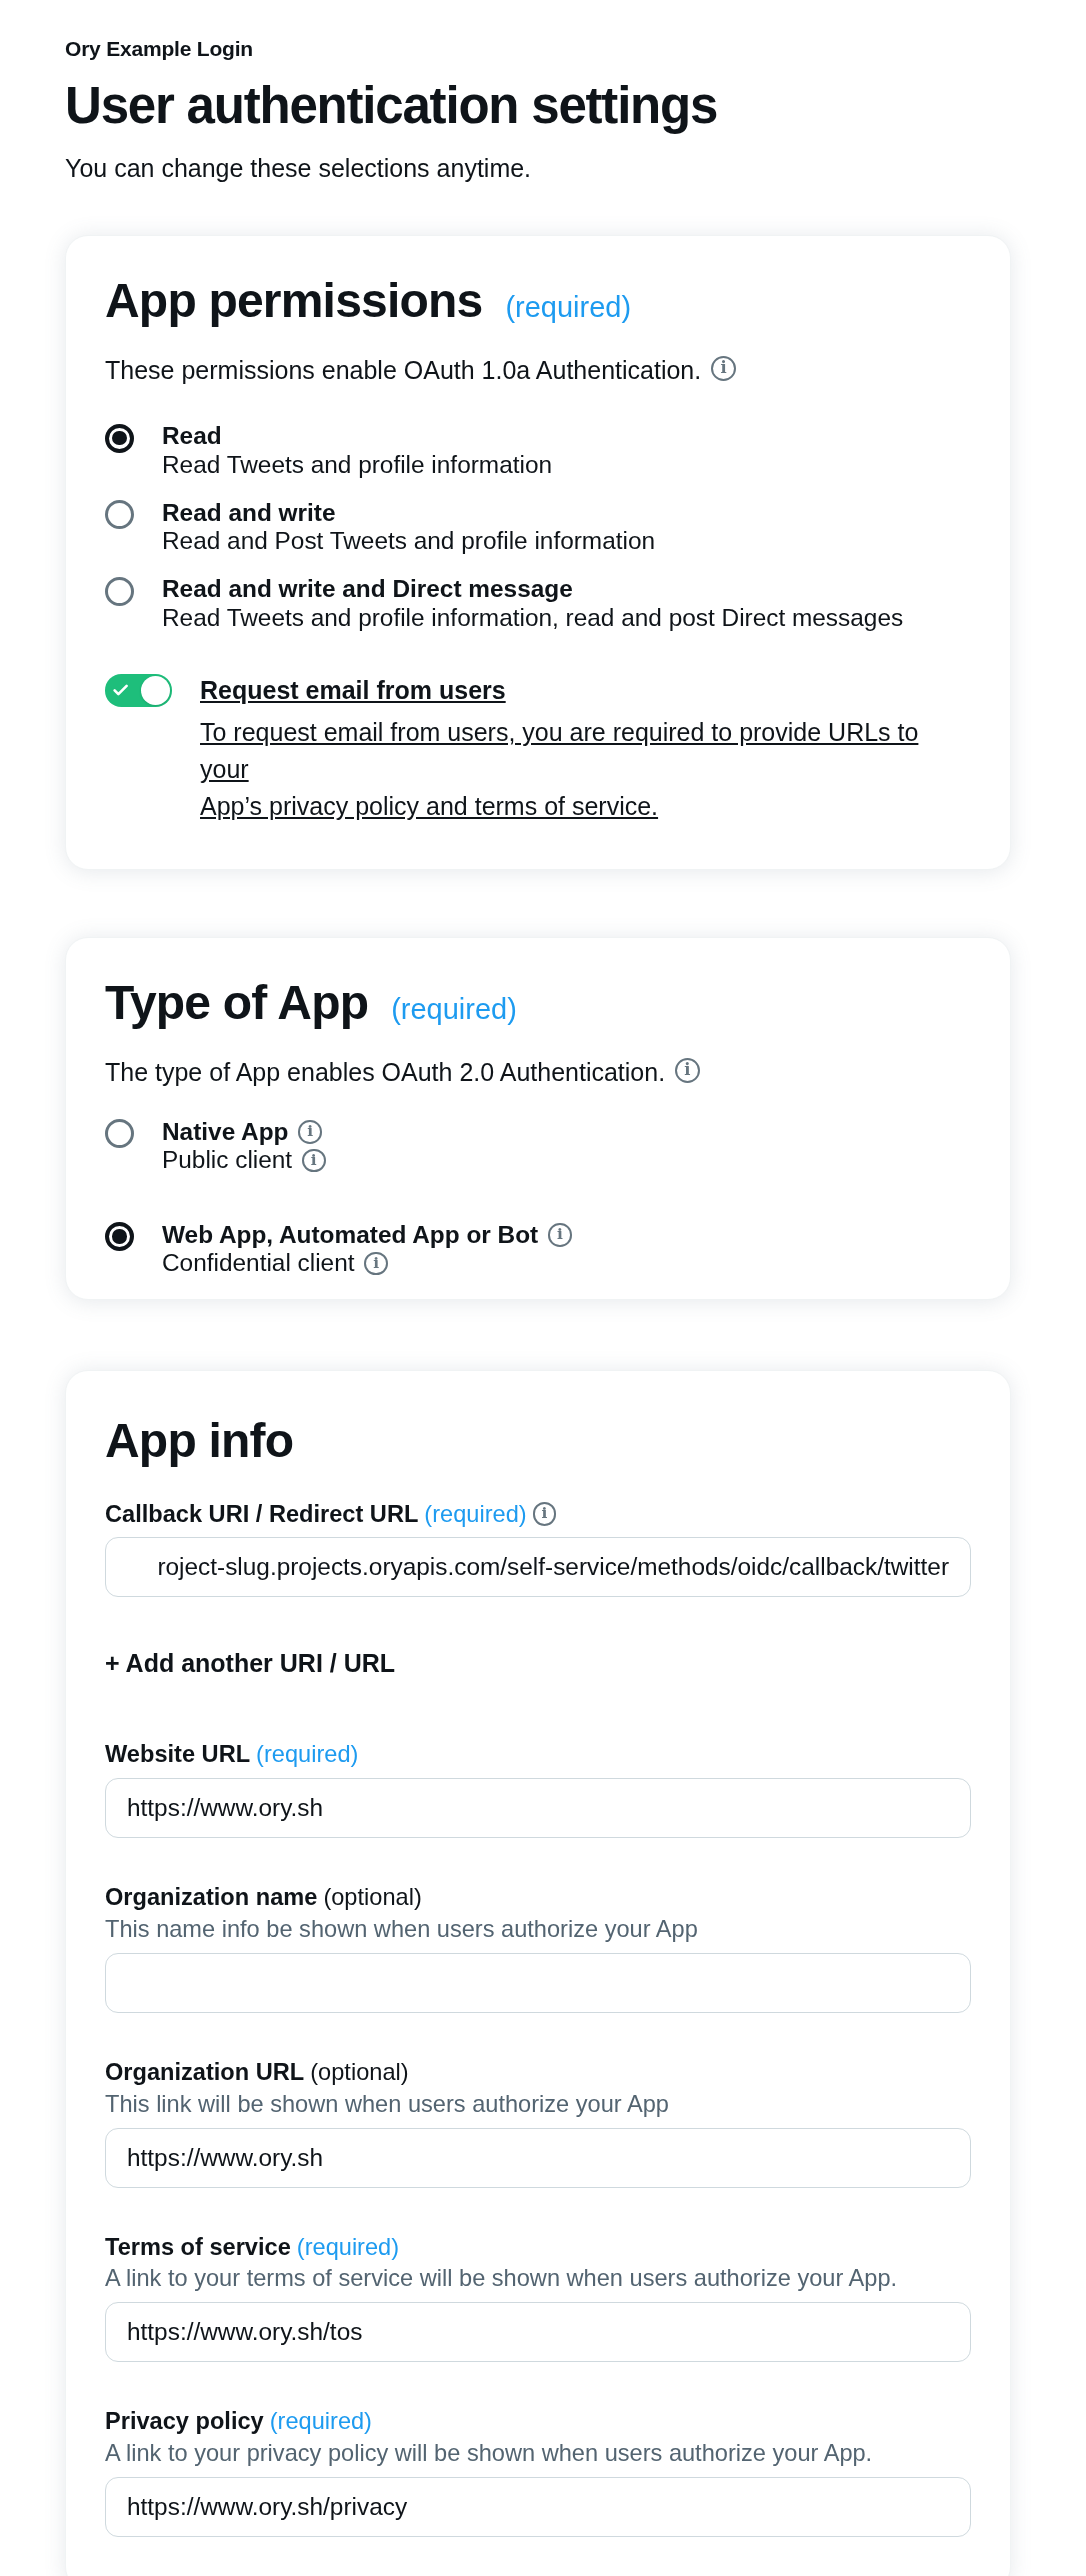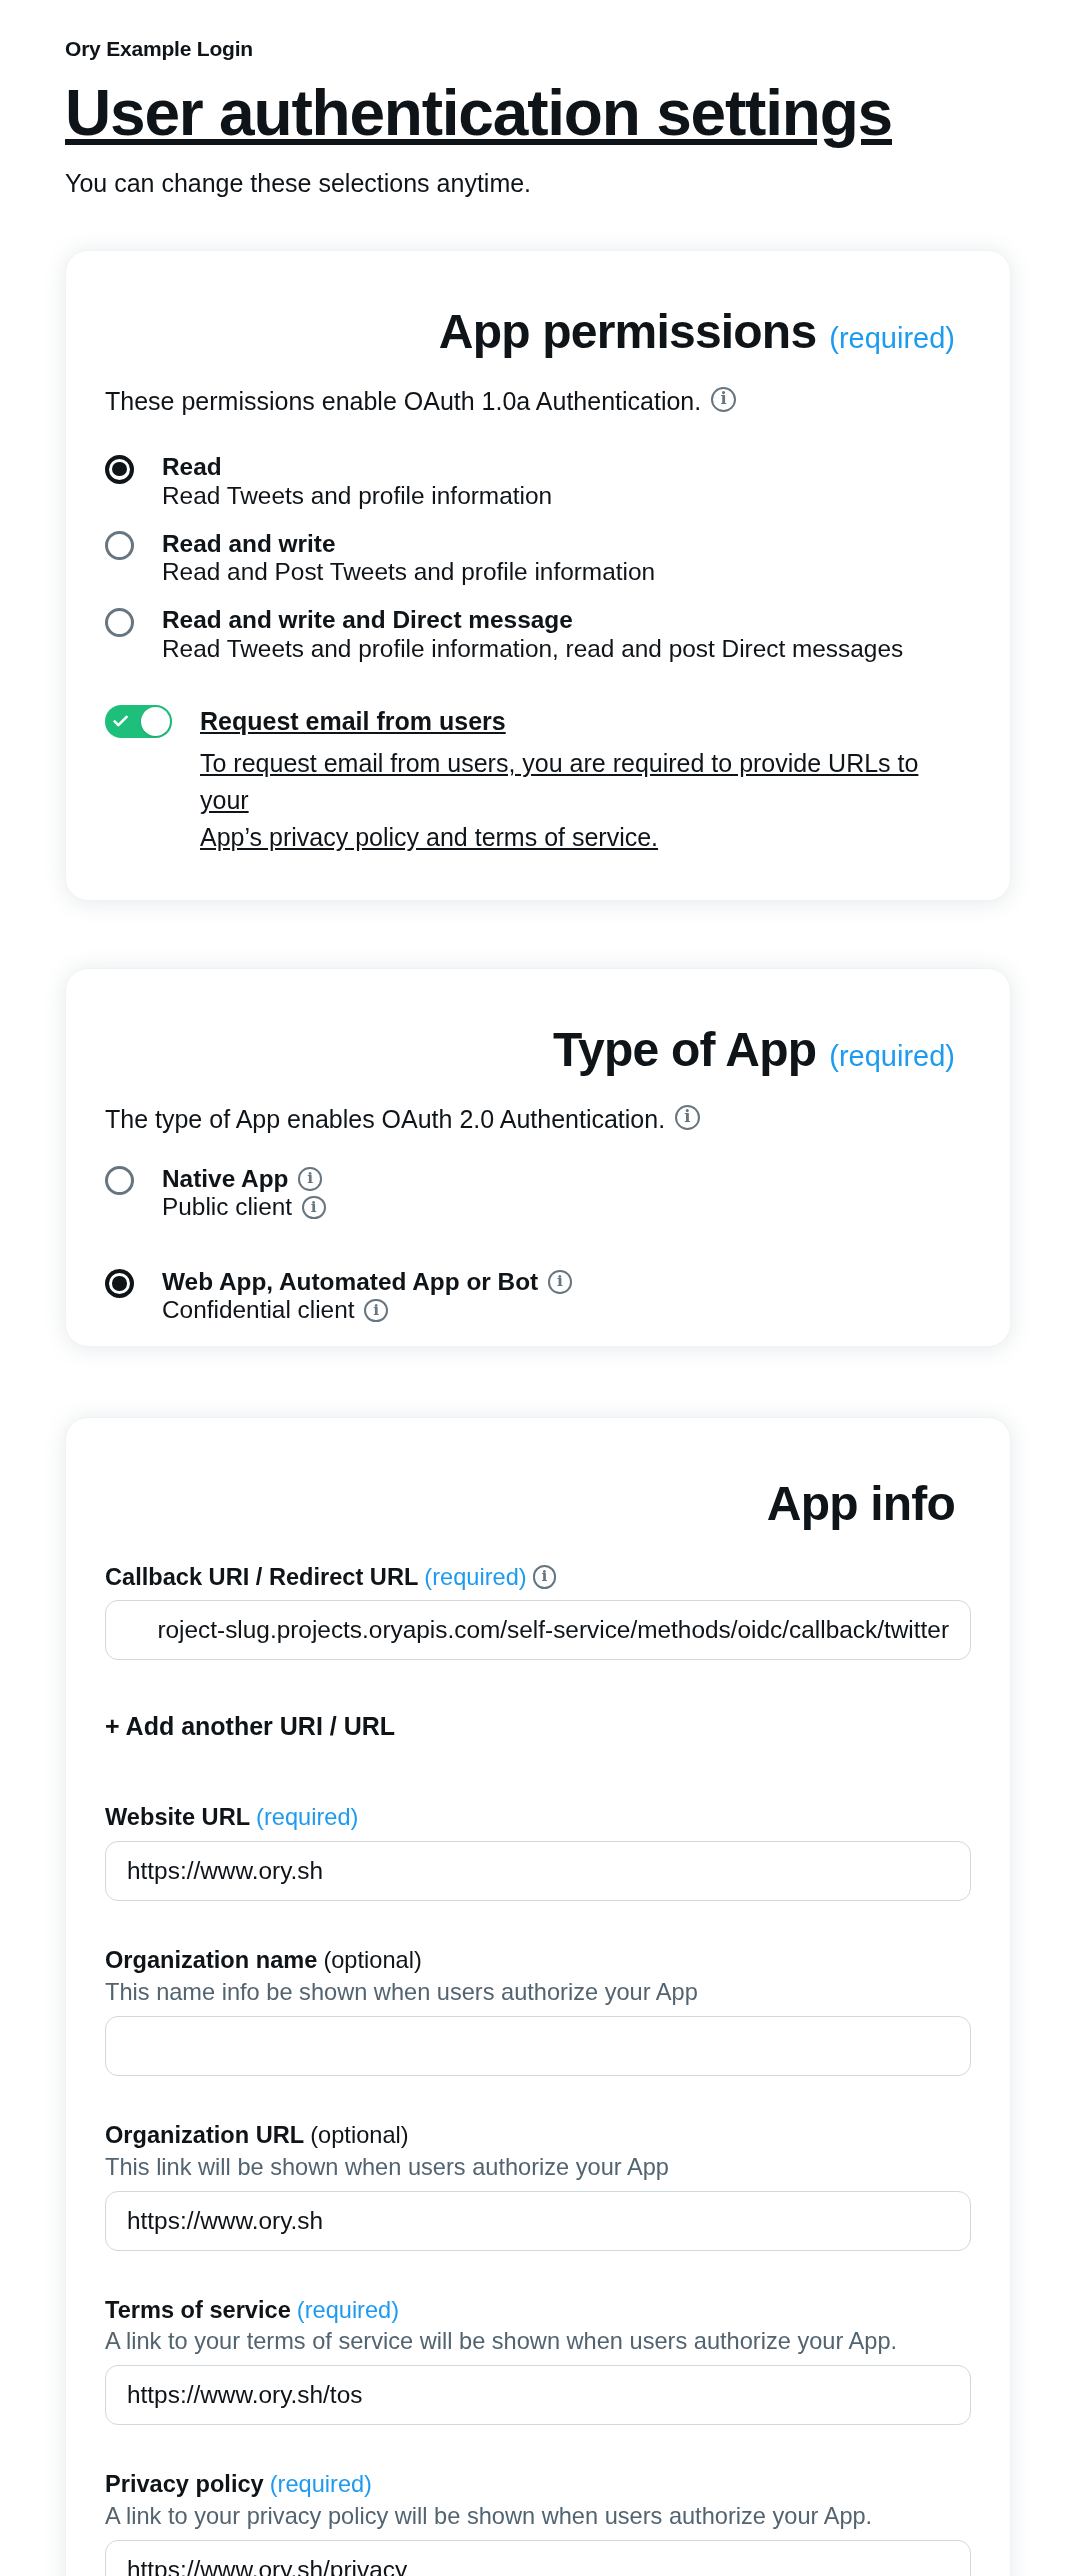--- a/index.html
+++ b/index.html
@@ -5,33 +5,33 @@
   * { box-sizing: border-box; }
   html,body { margin:0; padding:0; }
   body {
     width:1086px; min-height:2576px; background:#ffffff; color:#0f1419;
     font-family:"Liberation Sans","DejaVu Sans",sans-serif;
     -webkit-font-smoothing:antialiased;
   }
   .content { margin-left:65px; width:946px; padding-top:37px; padding-bottom:49px; }
 
   .app-name { font-size:21px; font-weight:700; letter-spacing:-0.2px; }
-  h1.page-title { font-size:64px; font-weight:800; letter-spacing:-1.2px; margin:14.6px 0 0;text-decoration:underline; }
+  h1.page-title { font-size:51px; font-weight:800; letter-spacing:-1.2px; margin:14.6px 0 0; }
   .page-subtitle { font-size:25px; margin:19.5px 0 0; }
 
   .card {
     background:#fff; border:0.8px solid #f0f3f4; border-radius:23px;
     box-shadow:0 1.6px 21px rgba(101,119,134,0.16);
     padding:37px 39px;
   }
   .card-permissions { margin-top:52px; padding-bottom:44px; }
   .card-type { margin-top:67px; padding-bottom:21px; }
   .card-appinfo { margin-top:70px; padding-top:42px; padding-bottom:52px; }
 
-  h2.card-title { display:flex; align-items:baseline; gap:13px; font-size:48px; font-weight:800; letter-spacing:-0.8px; margin:16px;justify-content:flex-end; }
+  h2.card-title { display:flex; align-items:baseline; gap:23px; font-size:48px; font-weight:800; letter-spacing:-0.8px; margin:0; }
   h2.card-title .req { font-size:29px; font-weight:400; letter-spacing:0; color:#1d9bf0; }
   .card-sub { font-size:25px; margin:28px 0 0; display:flex; align-items:flex-start; gap:9.8px; }
 
   .i-icon {
     display:inline-flex; width:25px; height:25px; border:2px solid #66757f; border-radius:50%;
     align-items:center; justify-content:center; color:#66757f; font-size:16.3px; font-weight:600;
     flex:none; font-family:"DejaVu Serif",serif; line-height:1;
   }
   .i-icon.sm { width:23.6px; height:23.6px; font-size:15.4px; }
 

